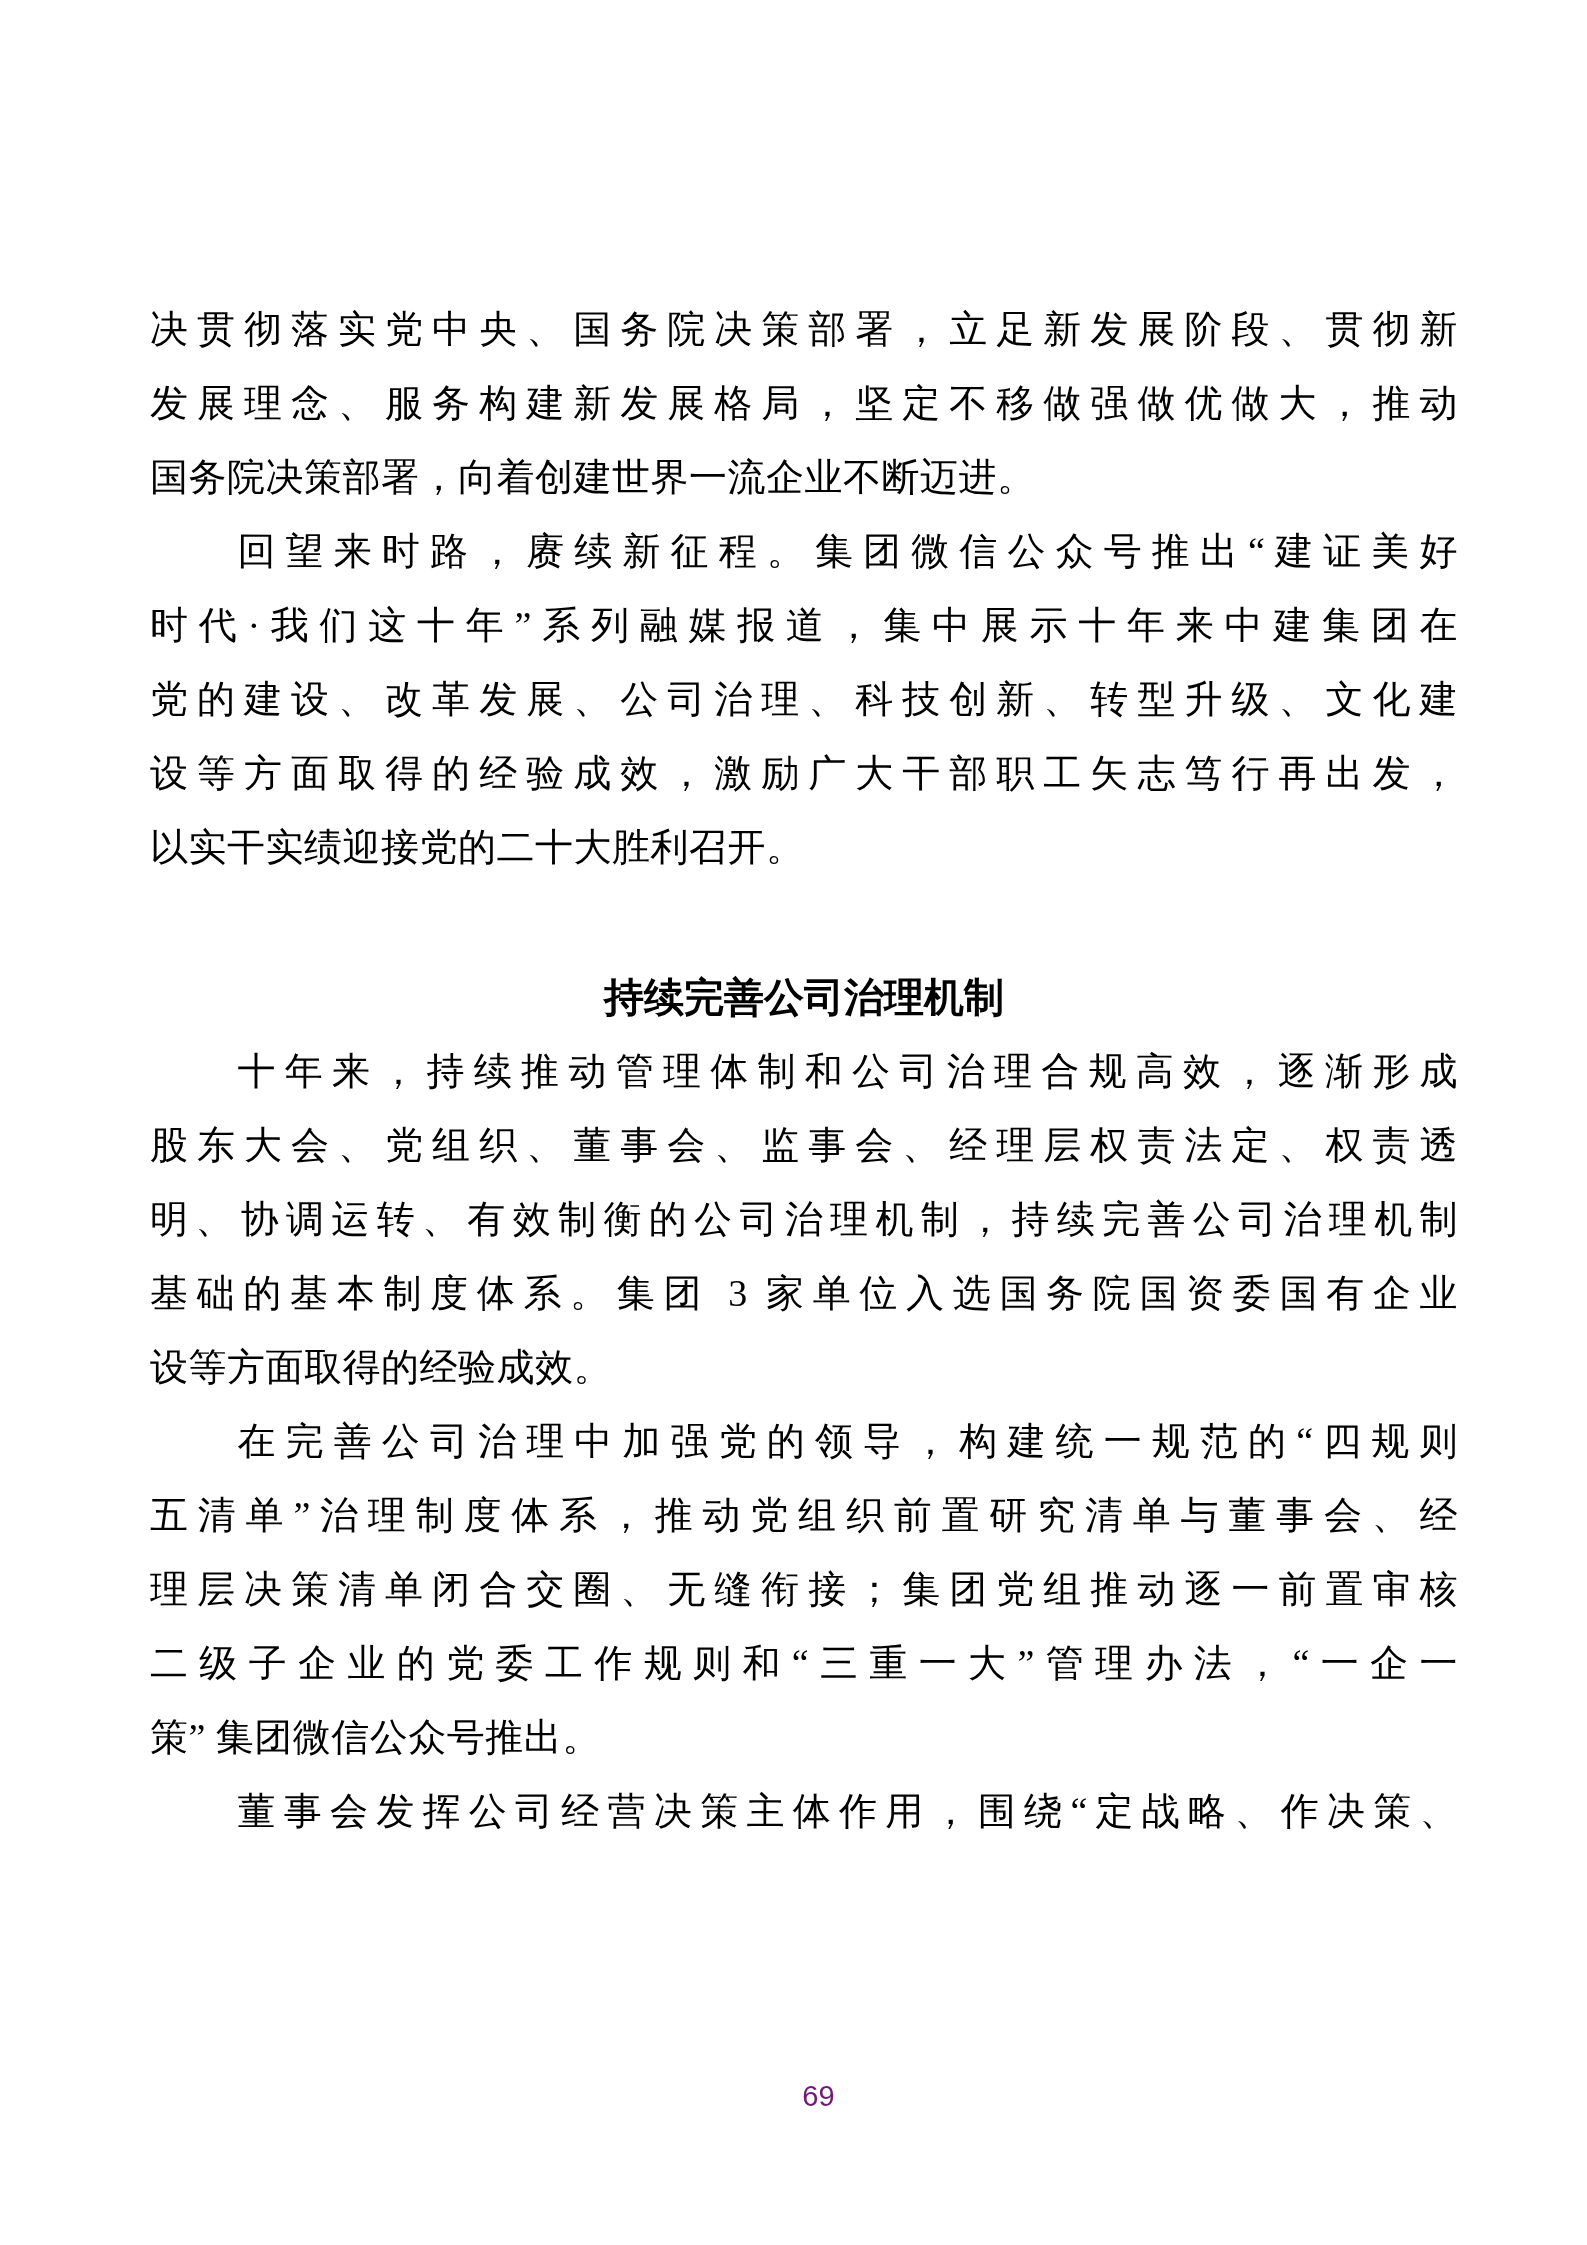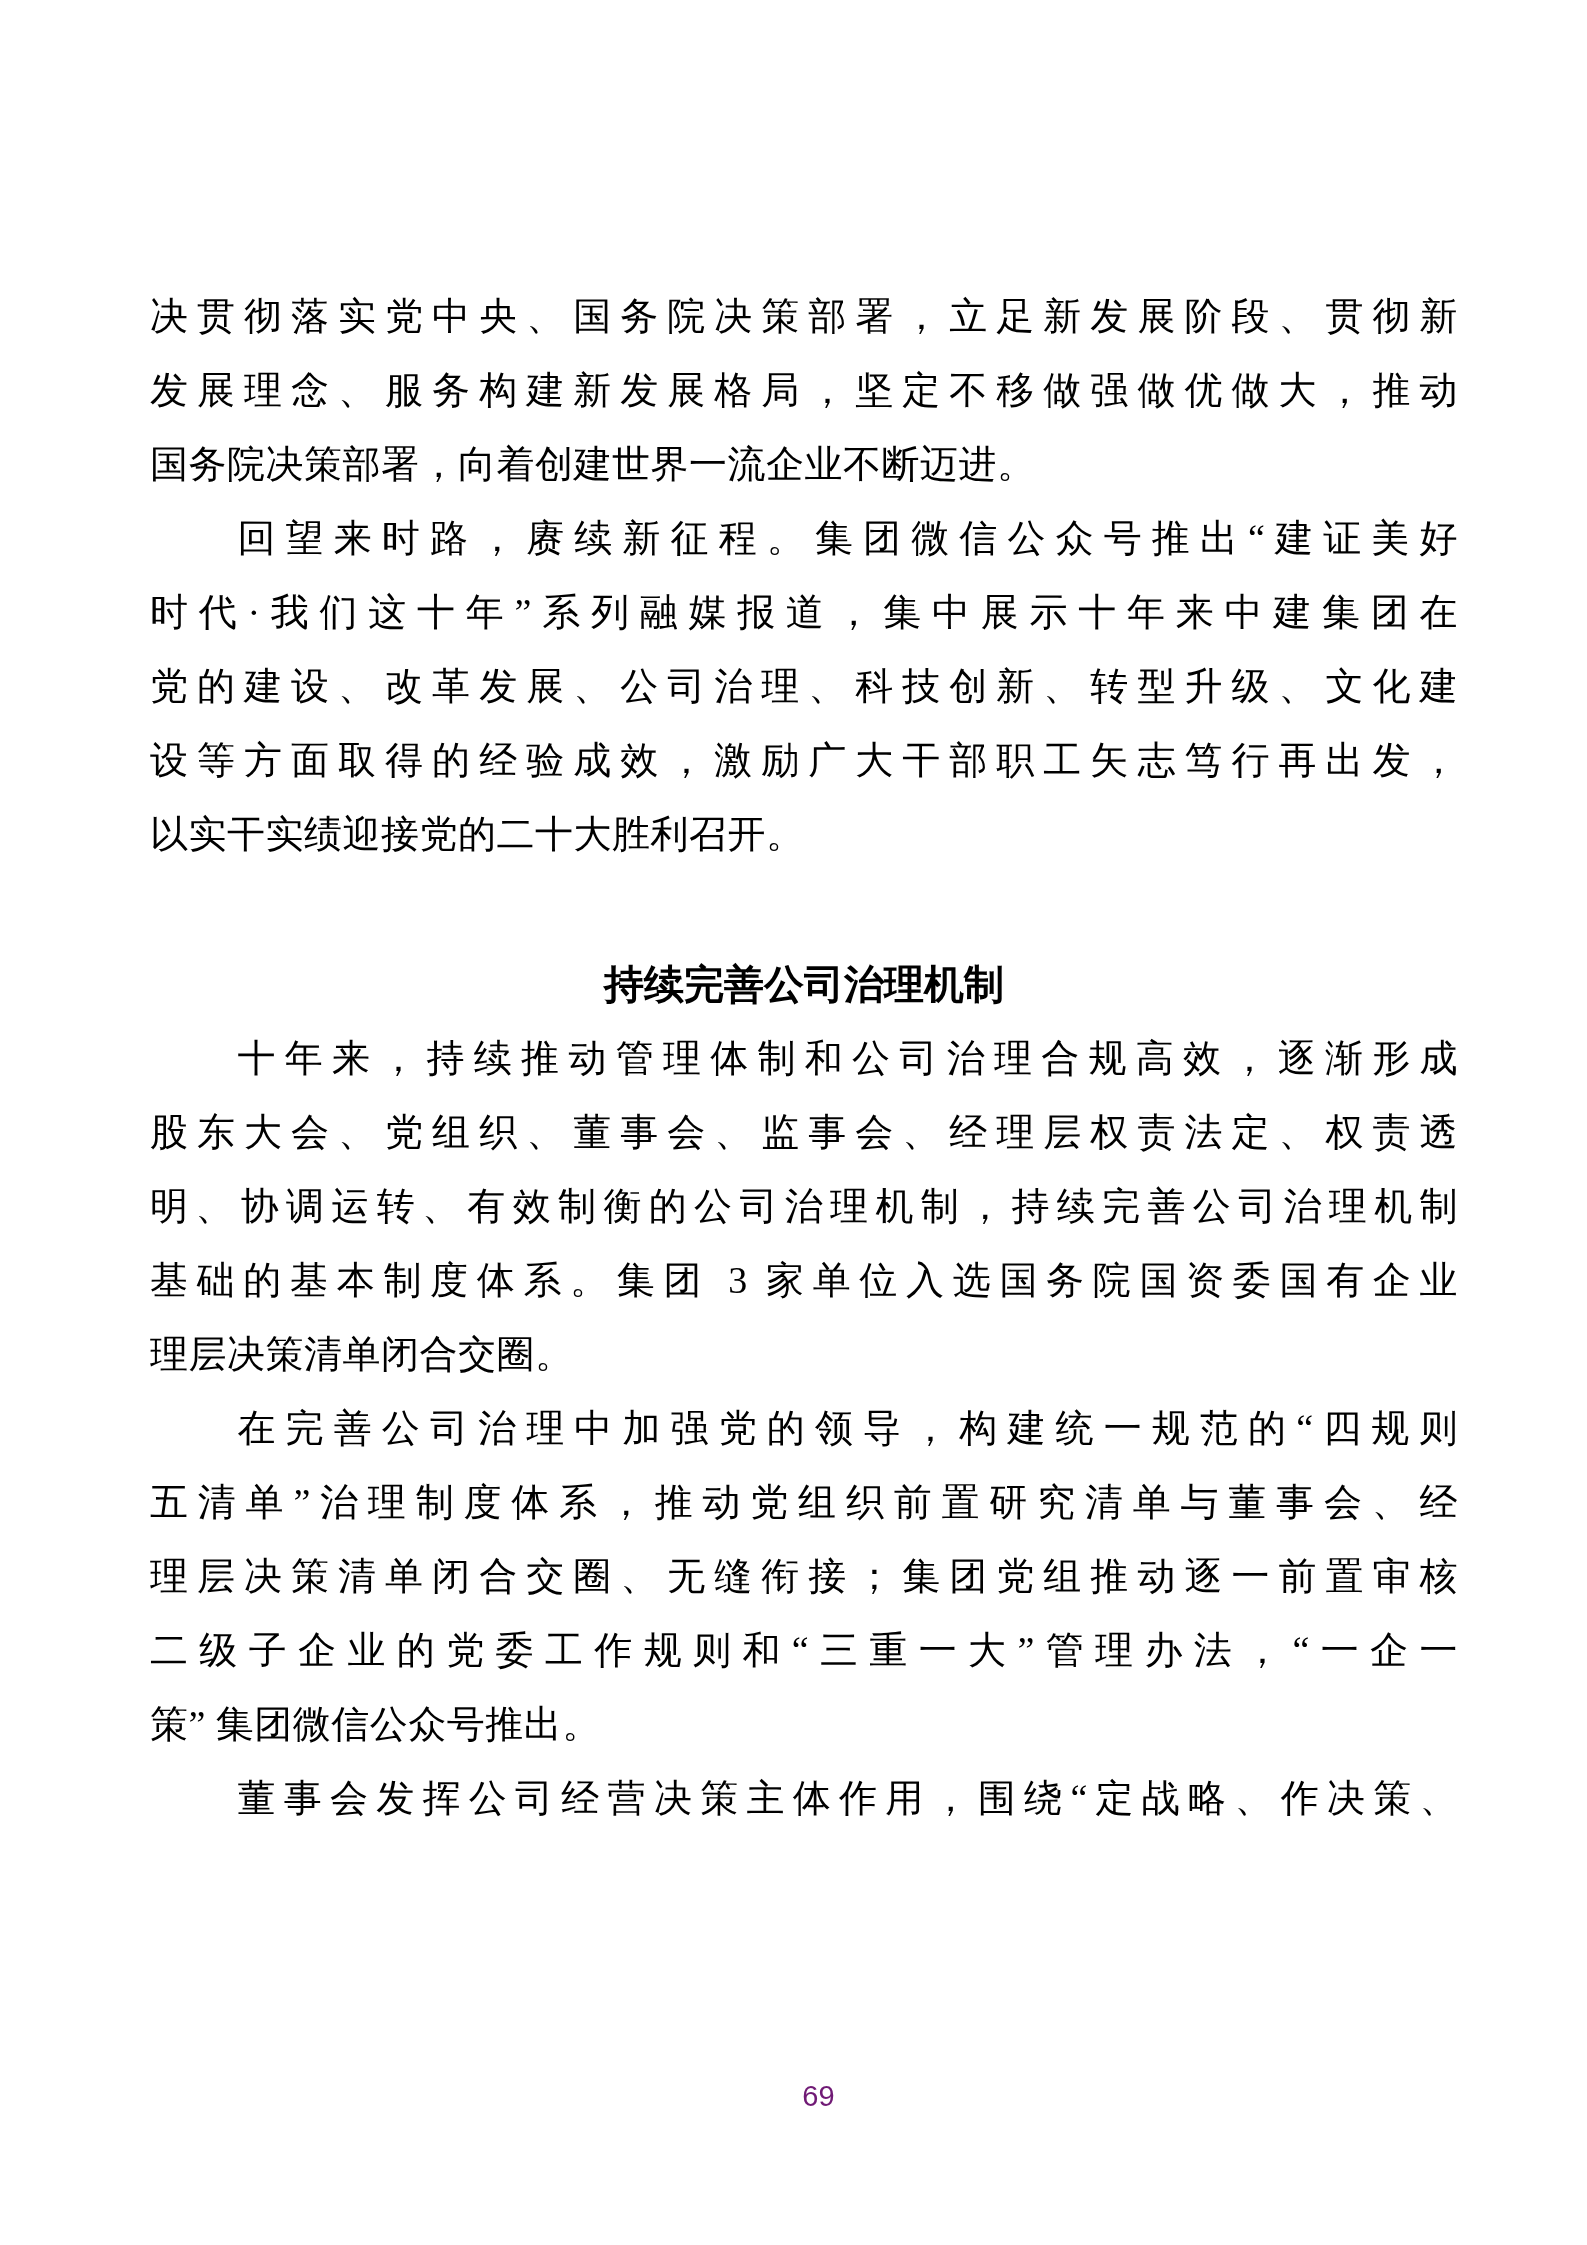--- a/index.html
+++ b/index.html
@@ -12,21 +12,21 @@
     width: 1587px;
     height: 2245px;
     background: #ffffff;
     overflow: hidden;
     font-family: "Liberation Serif", "DejaVu Serif", serif;
     color: #000000;
   }
   .content {
     position: absolute;
     left: 150px;
-    top: 279px;
+    top: 292px;
     width: 1308px;
   }
   .line {
     font-size: 38px;
     line-height: 74px;
     height: 74px;
     white-space: nowrap;
     text-align: justify;
     text-align-last: justify;
     letter-spacing: 0.5px;
@@ -77,21 +77,21 @@
     <div class="line">党的建设、改革发展、公司治理、科技创新、转型升级、文化建</div>
     <div class="line">设等方面取得的经验成效，激励广大干部职工矢志笃行再出发，</div>
     <div class="line end">以实干实绩迎接党的二十大胜利召开。</div>
 
     <div class="heading">持续完善公司治理机制</div>
 
     <div class="line indent">十年来，持续推动管理体制和公司治理合规高效，逐渐形成</div>
     <div class="line">股东大会、党组织、董事会、监事会、经理层权责法定、权责透</div>
     <div class="line">明、协调运转、有效制衡的公司治理机制，持续完善公司治理机制</div>
     <div class="line">基础的基本制度体系。集团 3 家单位入选国务院国资委国有企业</div>
-    <div class="line end">理层决策清单闭合交圈。</div>
+    <div class="line end">设等方面取得的经验成效。</div>
 
     <div class="line indent">在完善公司治理中加强党的领导，构建统一规范的“四规则</div>
     <div class="line">五清单”治理制度体系，推动党组织前置研究清单与董事会、经</div>
     <div class="line">理层决策清单闭合交圈、无缝衔接；集团党组推动逐一前置审核</div>
     <div class="line">二级子企业的党委工作规则和“三重一大”管理办法，“一企一</div>
     <div class="line end">策” 集团微信公众号推出。</div>
 
     <div class="line indent">董事会发挥公司经营决策主体作用，围绕“定战略、作决策、</div>
 
   </div>

